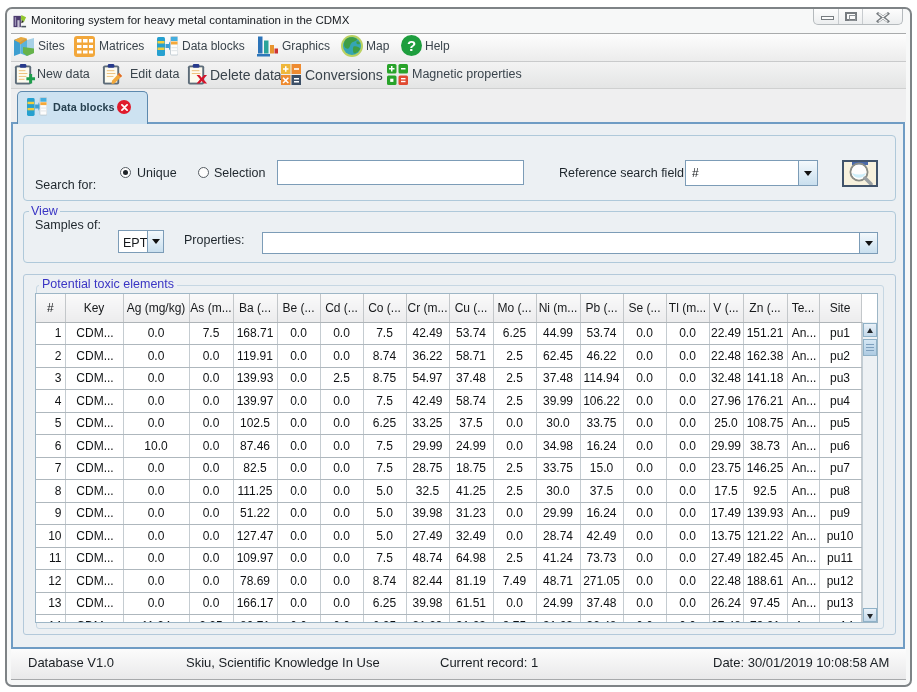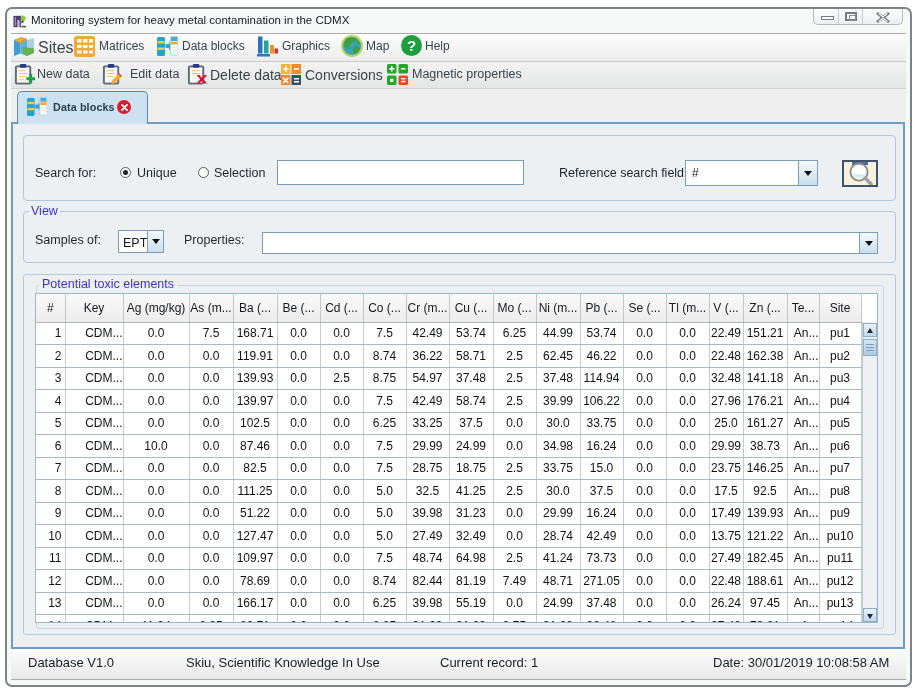--- a/index.html
+++ b/index.html
@@ -27,21 +27,21 @@
 .combo{position:absolute;background:#fff;border:1px solid #7c9cb7;font-size:12px;color:#16191c}
 .cbtn{position:absolute;right:0;top:0;bottom:0;width:19px;background:linear-gradient(#f4f9fc,#c9dfee);border-left:1px solid #7c9cb7;display:flex;align-items:center;justify-content:center}
 .arr{width:0;height:0;border-left:4px solid transparent;border-right:4px solid transparent;border-top:5px solid #111}
 .statusbar{left:11px;top:649px;width:895px;height:31px;background:linear-gradient(#fcfcfc,#e9e9ea);border-bottom:1px solid #a7a9ab}
 .sbtxt{position:absolute;top:9px;font-size:13px;color:#191e23}
 table{border-collapse:collapse;table-layout:fixed}
 td,th{overflow:hidden;white-space:nowrap;font-weight:normal;padding:0}
 .hdr th{height:28px;background:linear-gradient(#fafafa,#ececed);border-right:1px solid #c3c7ca;border-bottom:1px solid #aeb4b8;font-size:12px;color:#17191b}
 .drow td{height:22.5px;background:#fff;border-right:1px solid #c5ccd1;border-bottom:1px solid #aeb7bd;font-size:12px;color:#101214;text-align:center}
 .drow td:first-child{text-align:right;padding-right:3px}
-.drow td.k{text-align:right;padding-left:2px}
+.drow td.k{text-align:center;padding-left:2px}
 </style></head>
 <body>
 <div class="abs win"></div>
 
 <svg class="abs" style="left:13px;top:15px" width="14" height="13" viewBox="0 0 15 15">
  <rect x="0" y="1" width="8.5" height="13" fill="#4b3a6e"></rect>
  <rect x="1.5" y="2.5" width="1.5" height="10" fill="#9b92b5"></rect>
  <rect x="4.5" y="6" width="2.5" height="8" fill="#c9c4d6"></rect>
  <polygon points="9,0 14.5,2.5 12,8 8.5,5" fill="#90c62e"></polygon>
  <polygon points="9.5,5.5 12,8 9,9.5" fill="#2a2f22"></polygon>
@@ -74,21 +74,21 @@
 <div class="abs tab"></div>
 
 <svg class="abs" style="left:14px;top:36px" width="20" height="20" viewBox="0 0 20 20">
  <polygon points="0,4 6.5,1.5 6.5,17.5 0,20" fill="#3e9fd0"></polygon>
  <polygon points="6.5,1.5 13,4 13,20 6.5,17.5" fill="#5bb2da"></polygon>
  <polygon points="13,4 20,2 20,17 13,20" fill="#a6d0e6"></polygon>
  <polygon points="0,4 7,1 12.5,2.3 5,6.5" fill="#e9a93e"></polygon>
  <polygon points="5,6.5 12.5,2.3 13,4 6.5,8.5" fill="#d89a35"></polygon>
  <polygon points="9,11 20,12.5 20,17 13,20 9,17" fill="#67b34a"></polygon>
 </svg>
-<div class="abs" style="left:38px;top:39px;font-size:16px;color:#3a444c">Sites</div>
+<div class="abs" style="left:38px;top:39px;font-size:12px;color:#3a444c">Sites</div>
 <svg class="abs" style="left:74px;top:36px" width="21" height="21" viewBox="0 0 21 21">
  <rect x="0" y="0" width="21" height="21" rx="3" fill="#f2a73b"></rect>
  <rect x="3" y="3" width="4.5" height="3.5" fill="#fff"></rect>
     <rect x="9" y="3" width="4.5" height="3.5" fill="#fff"></rect>
     <rect x="15" y="3" width="4" height="3.5" fill="#fff"></rect>
  <rect x="3" y="9" width="4.5" height="3" fill="#fff"></rect>
     <rect x="9" y="9" width="4.5" height="3" fill="#fff"></rect>
     <rect x="15" y="9" width="4" height="3" fill="#fff"></rect>
  <rect x="3" y="14.5" width="4.5" height="3" fill="#fff"></rect>
     <rect x="9" y="14.5" width="4.5" height="3" fill="#fff"></rect>
@@ -197,21 +197,21 @@
     <rect x="14.5" y="14" width="5.5" height="1.2" fill="#e4e8ea"></rect>
 </svg>
 <div class="abs" style="left:53px;top:100.5px;z-index:6;font-size:10.8px;font-weight:bold;color:#27404f;letter-spacing:0.1px">Data blocks</div>
 <div class="abs" style="left:117px;top:100px;z-index:6;width:14px;height:14px;border-radius:50%;background:#e01a2c"></div>
 <svg class="abs" style="left:120.5px;top:103.5px;z-index:7" width="7" height="7" viewBox="0 0 7 7">
     <path d="M0.8 0 L3.5 2.2 L6.2 0 L7 0.8 L4.3 3.5 L7 6.2 L6.2 7 L3.5 4.8 L0.8 7 L0 6.2 L2.7 3.5 L0 0.8 L0.8 0 Z" fill="#fff" stroke="#fff" stroke-width="0.6"></path>
   </svg>
 
 <div class="abs gbox" style="left:23px;top:135px;width:873px;height:66px"></div>
 <div class="abs gtitle" style="left:29px;top:112px">Search</div>
-<div class="abs lbl" style="left:35px;top:166px">Search for:</div>
+<div class="abs lbl" style="left:35px;top:178px">Search for:</div>
 <div class="radio sel" style="left:120px;top:167px"></div>
 <div class="abs lbl" style="left:137px;top:166px">Unique</div>
 <div class="radio" style="left:198px;top:167px"></div>
 <div class="abs lbl" style="left:214px;top:166px">Selection</div>
 <div class="input" style="left:277px;top:160px;width:247px;height:25px"></div>
 <div class="abs lbl" style="left:559px;top:166px">Reference search field:</div>
 <div class="combo" style="left:685px;top:160px;width:133px;height:26px">
     <span style="position:absolute;left:6px;top:5px">#</span>
     <div class="cbtn">
       <div class="arr"></div>
@@ -222,21 +222,21 @@
   <rect x="8" y="0" width="16" height="3" fill="#4a69a8"></rect>
   <circle cx="15" cy="10" r="8.5" fill="none" stroke="#8a8d87" stroke-width="2"></circle>
   <circle cx="15" cy="10" r="7.5" fill="#fdfdfc"></circle>
   <path d="M8 11 A 7.5 7.5 0 0 0 22 11 Q 15 14 8 11 Z" fill="#cdeef9"></path>
   <path d="M21 16 L27 22" stroke="#9aa0a3" stroke-width="3.5" stroke-linecap="round"></path>
  </svg>
 </div>
 
 <div class="abs gbox" style="left:23px;top:211px;width:873px;height:52px"></div>
 <div class="abs gtitle" style="left:29px;top:204px">View</div>
-<div class="abs lbl" style="left:35px;top:233px">Samples of:</div>
+<div class="abs lbl" style="left:35px;top:218px">Samples of:</div>
 <div class="combo" style="left:118px;top:230px;width:46px;height:23px;font-size:12.5px">
     <span style="position:absolute;left:4px;top:5px">EPT</span>
     <div class="cbtn" style="width:16px">
       <div class="arr"></div>
     </div>
   </div>
 <div class="abs lbl" style="left:184px;top:233px">Properties:</div>
 <div class="combo" style="left:262px;top:232px;width:616px;height:22px;font-size:12.5px">
     <div class="cbtn" style="width:18px">
       <div class="arr"></div>
@@ -385,21 +385,21 @@
           <td>0.0</td>
           <td>6.25</td>
           <td>33.25</td>
           <td>37.5</td>
           <td>0.0</td>
           <td>30.0</td>
           <td>33.75</td>
           <td>0.0</td>
           <td>0.0</td>
           <td>25.0</td>
-          <td>161.27</td>
+          <td>108.75</td>
           <td class="k">An...</td>
           <td>pu5</td>
         </tr>
 <tr class="drow">
           <td>6</td>
           <td class="k">CDM...</td>
           <td>10.0</td>
           <td>0.0</td>
           <td>87.46</td>
           <td>0.0</td>
@@ -546,21 +546,21 @@
 <tr class="drow">
           <td>13</td>
           <td class="k">CDM...</td>
           <td>0.0</td>
           <td>0.0</td>
           <td>166.17</td>
           <td>0.0</td>
           <td>0.0</td>
           <td>6.25</td>
           <td>39.98</td>
-          <td>55.19</td>
+          <td>61.51</td>
           <td>0.0</td>
           <td>24.99</td>
           <td>37.48</td>
           <td>0.0</td>
           <td>0.0</td>
           <td>26.24</td>
           <td>97.45</td>
           <td class="k">An...</td>
           <td>pu13</td>
         </tr>

